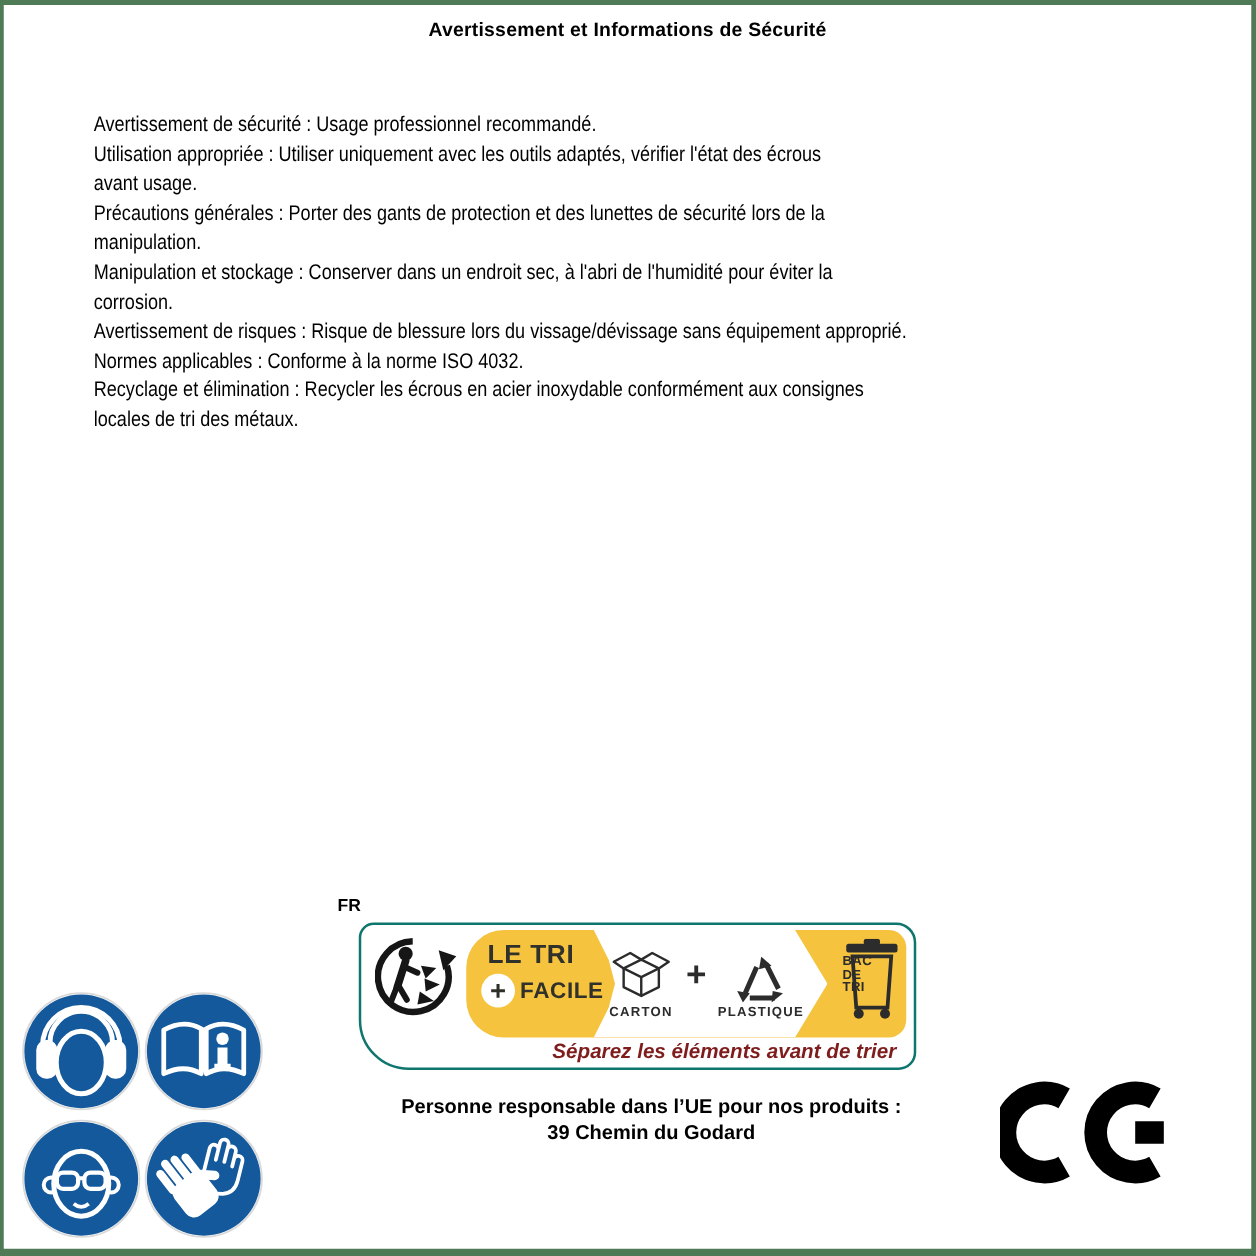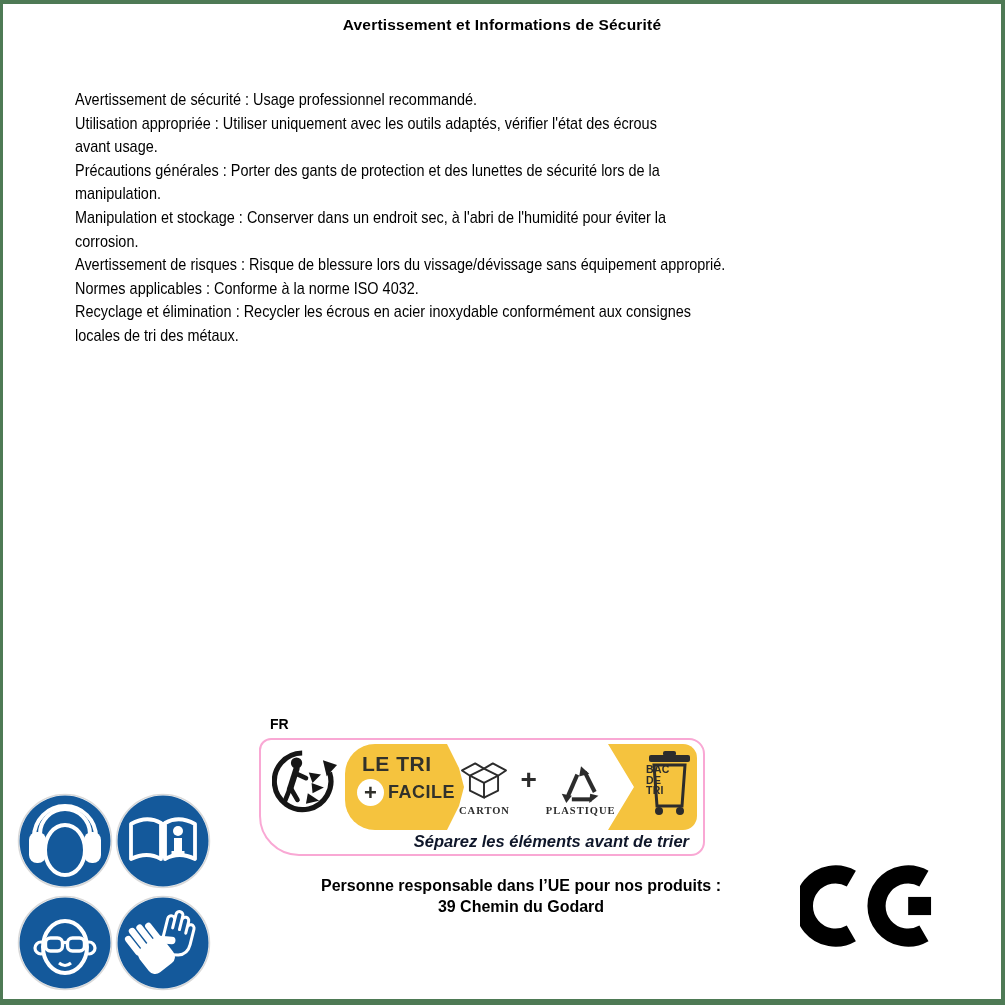--- a/index.html
+++ b/index.html
@@ -13,51 +13,51 @@
     font-size:15.5px;font-weight:bold;letter-spacing:.2px;
   }
   .body-text{
     position:absolute;left:72px;top:84px;font-size:17px;line-height:23.6px;
     transform:scaleX(.85);transform-origin:0 0;
   }
   .body-text div{white-space:pre;}
   .fr-code{position:absolute;left:267px;top:712px;font-size:14px;font-weight:bold;}
   
   .tri-label{
-    position:absolute;left:256px;top:734px;width:446px;height:118px;background:#fff;
-    border:2px solid #f9a8d4;border-radius:12px 16px 14px 40px;box-sizing:border-box;
+    position:absolute;left:284px;top:734px;width:446px;height:118px;background:#fff;
+    border:2px solid #0f766e;border-radius:12px 16px 14px 40px;box-sizing:border-box;
   }
   .tri-yellow{
     position:absolute;left:84px;top:4px;width:352px;height:86px;
     background:#F5C33E;border-radius:30px 14px 14px 30px;
   }
   .letri{position:absolute;left:96px;top:12px;width:104px;color:#31312b;}
   .letri .l1{font-size:21px;font-weight:800;letter-spacing:.5px;padding-left:5px;}
   .letri .l2{display:flex;align-items:center;gap:4px;margin-top:3px;}
   .plus-badge{
     width:27px;height:27px;border-radius:50%;background:#fff;color:#2f2f2a;
     font-size:22px;font-weight:800;display:flex;align-items:center;justify-content:center;flex:0 0 auto;
   }
   .letri .l2 span.word{font-size:18px;font-weight:700;letter-spacing:.5px;}
   .tri-chevron{
     position:absolute;left:186px;top:4px;width:187px;height:86px;background:#fff;
     clip-path:polygon(0 0,161px 0,187px 43px,161px 86px,0 86px,12px 62px,17px 43px,12px 24px);
     display:flex;align-items:center;justify-content:center;gap:9px;
     padding-left:14px;padding-right:22px;box-sizing:border-box;
   }
-  .mat-col{display:flex;flex-direction:column;align-items:center;font-family:Liberation Serif, serif;}
+  .mat-col{display:flex;flex-direction:column;align-items:center;}
   .mat-col .cap{font-size:10.5px;font-weight:bold;letter-spacing:1px;color:#2c2c2c;margin-top:2px;}
   .join-plus{font-size:28px;font-weight:700;color:#2c2c2c;margin-top:-14px;}
   .bin-wrap{position:absolute;left:385px;top:11px;width:47px;height:65px;}
   .bin-text{
     position:absolute;left:0;top:13px;width:100%;text-align:left;
     font-size:10.5px;line-height:10.5px;font-weight:800;color:#2c2c2c;letter-spacing:.3px;
   }
   .tagline{
-    position:absolute;right:14px;top:92px;font-size:16.5px;font-weight:700;font-style:italic;color:#0f172a;
+    position:absolute;right:14px;top:92px;font-size:16.5px;font-weight:700;font-style:italic;color:#7f1d1d;
   }
   
   .responsible{
     position:absolute;left:268px;top:871px;width:500px;text-align:center;
     font-size:16px;font-weight:bold;line-height:21px;
   }
   
   .safety-grid{position:absolute;left:13px;top:788px;width:196px;height:200px;}
   .safety-grid svg{position:absolute;}
   

